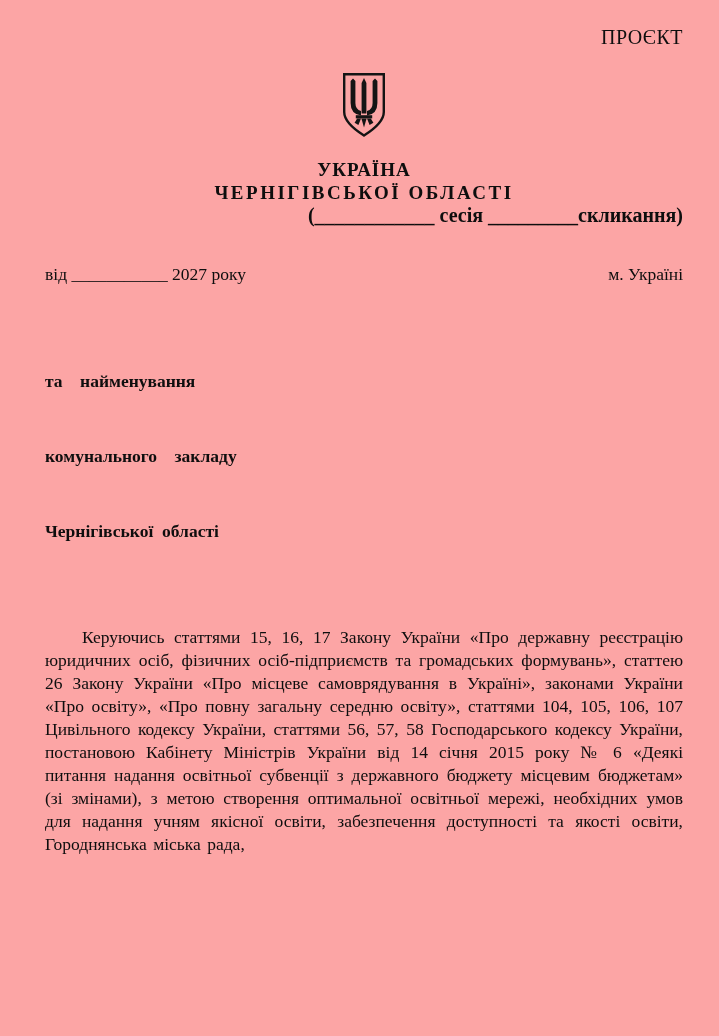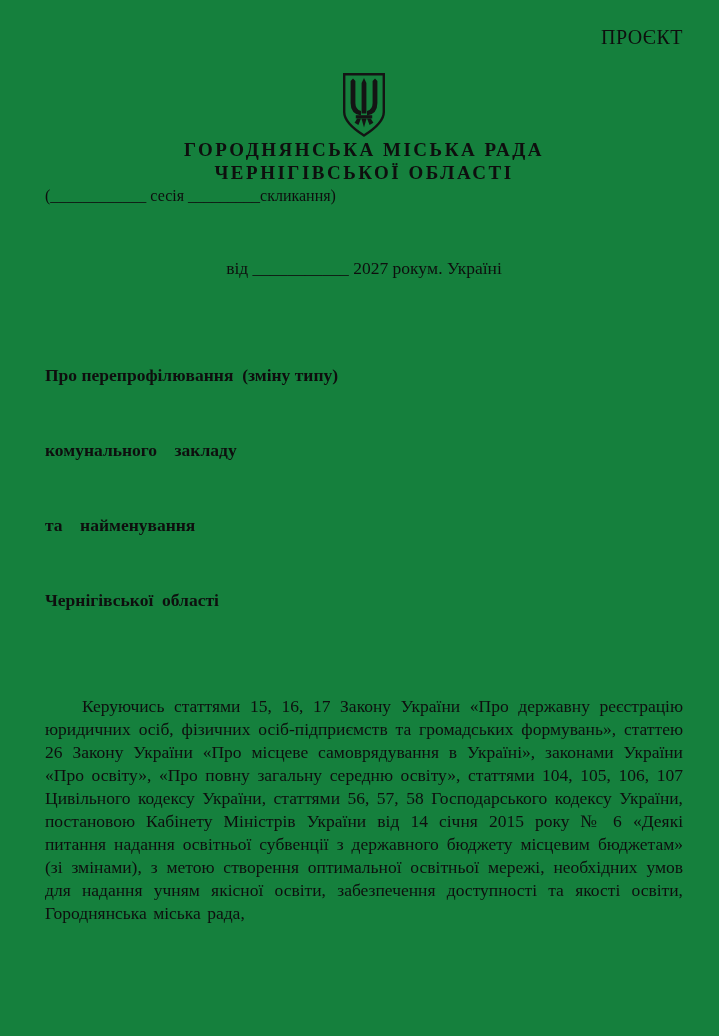--- a/index.html
+++ b/index.html
@@ -5,21 +5,21 @@
   html, body {
     margin: 0;
     padding: 0;
     background: #ffffff;
   }
   .page {
     position: relative;
     width: 719px;
     height: 1036px;
     box-sizing: border-box;
-    background: #15803d;
+    background: #fca5a5;
     color: #0e0e0e;
     font-family: "Liberation Serif", "DejaVu Serif", serif;
     font-size: 17.5px;
     padding: 26px 36px 18px 45px;
     overflow: hidden;
   }
   .draft {
     text-align: right;
     font-size: 20px;
     line-height: 22px;
@@ -39,29 +39,29 @@
     text-align: center;
     font-weight: bold;
     font-size: 19px;
     line-height: 23px;
   }
   .hdr.country { margin-top: 20px; letter-spacing: 1px; }
   .hdr.council { letter-spacing: 2.5px; }
   .hdr.region  { letter-spacing: 2.5px; }
   .hdr.doctype { letter-spacing: 2px; }
   .session {
-    text-align: left;
-    font-size: 16px;
+    text-align: right;
+    font-size: 20px;
     line-height: 23px;
-    font-weight: normal;
+    font-weight: bold;
   }
   .dateline {
     display: flex;
-    justify-content: center;
-    margin-top: 50px;
+    justify-content: space-between;
+    margin-top: 36px;
     line-height: 22px;
   }
   .subject {
     margin-top: 34px;
     font-weight: bold;
     line-height: 25px;
     white-space: pre-wrap;
   }
   .bodytext {
     margin-top: 32px;
@@ -92,37 +92,36 @@
         <path d="M9.6 9 L12 6.5 L14.4 9 V31 Q14.4 37.5 20 39 V43.6 Q9.6 42 9.6 31 Z"></path>
         <path d="M36.4 9 L34 6.5 L31.6 9 V31 Q31.6 37.5 26 39 V43.6 Q36.4 42 36.4 31 Z"></path>
         <path d="M14.8 43.2 H31.2 V46.4 H14.8 Z"></path>
         <path d="M16.2 46.4 L20 46.4 L17.4 53 L13.6 50.8 Z"></path>
         <path d="M29.8 46.4 L26 46.4 L28.6 53 L32.4 50.8 Z"></path>
         <path d="M20.4 46.4 H25.6 L23 55.5 Z"></path>
       </g>
     </svg>
   </div>
 
+  <div class="hdr country">УКРАЇНА</div>
 
-  <div class="hdr council">ГОРОДНЯНСЬКА МІСЬКА РАДА</div>
 
   <div class="hdr region">ЧЕРНІГІВСЬКОЇ ОБЛАСТІ</div>
 
 
   <div class="session">(____________ сесія _________скликання)</div>
 
   <div class="dateline">
     <span>від ___________ 2027 року</span>
     <span>м. Україні</span>
   </div>
 
   <div class="subject">
-    <div>Про перепрофілювання  (зміну типу)</div>
+    <div>та    найменування</div>
     <div>комунального    закладу</div>
-    <div>та    найменування</div>
     <div>Чернігівської  області</div>
   </div>
 
   <div class="bodytext">
     <p class="preamble"><span>Керуючись статтями 15, 16, 17  Закону України «Про державну реєстрацію юридичних осіб, фізичних осіб-підприємств та громадських формувань», статтею 26 Закону України «Про місцеве самоврядування в Україні», законами України «Про освіту», «Про повну загальну середню освіту», статтями  104, 105, 106, 107 Цивільного кодексу України, статтями 56, 57, 58 Господарського кодексу України, постановою Кабінету Міністрів України  від 14 січня 2015 року № 6 «Деякі питання надання освітньої субвенції з державного бюджету місцевим бюджетам» (зі змінами), з метою створення оптимальної освітньої мережі, необхідних умов для надання учням якісної освіти, забезпечення доступності та якості освіти, Городнянська міська рада,  </span></p>
 
   </div>
 
 </div>
 

